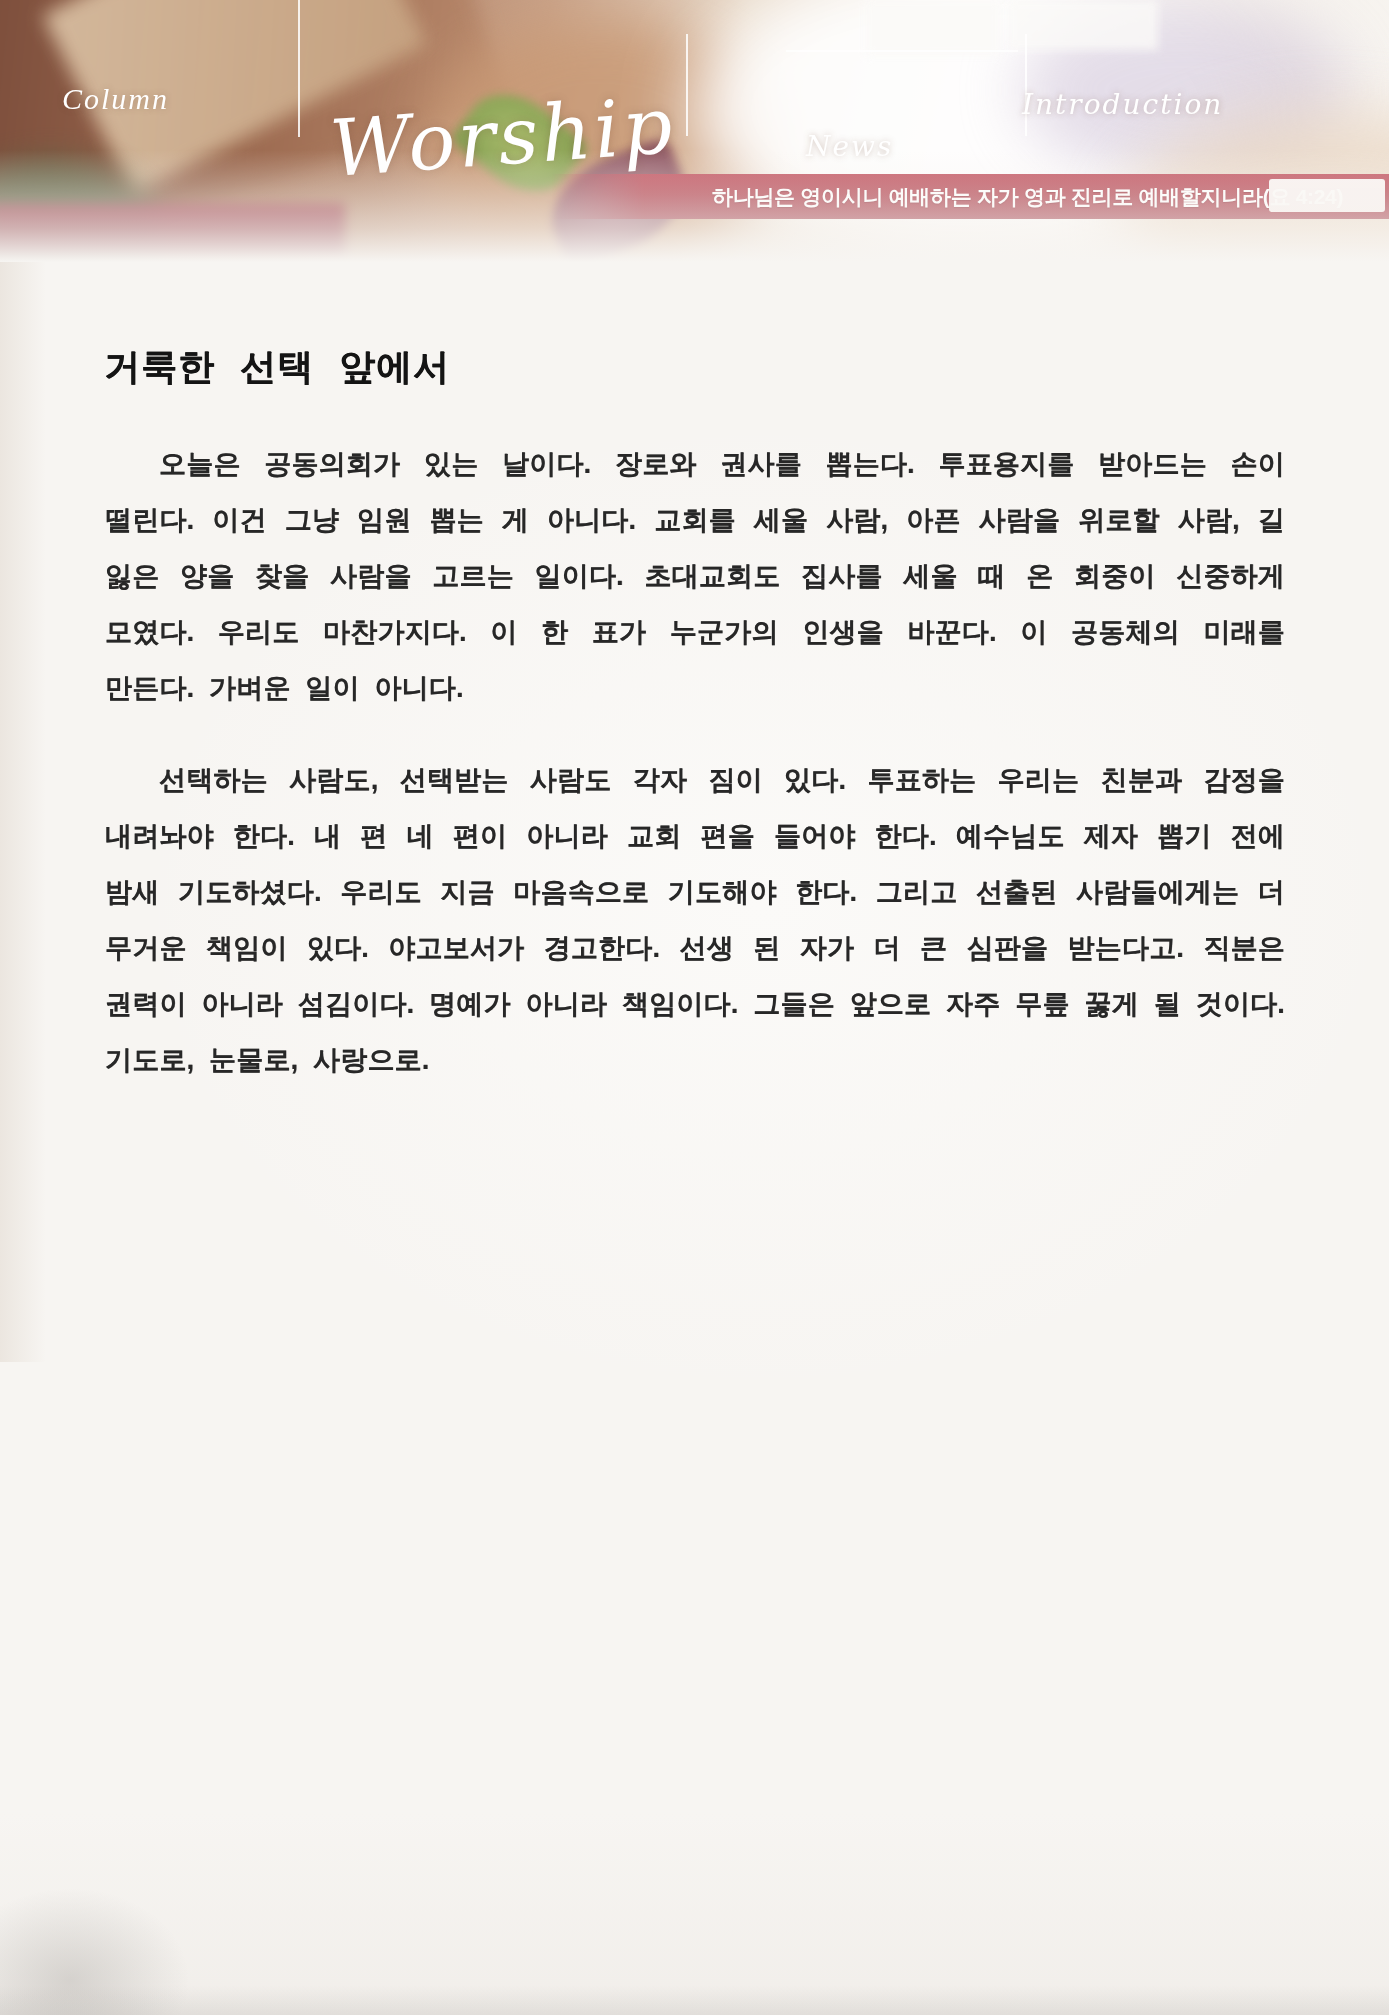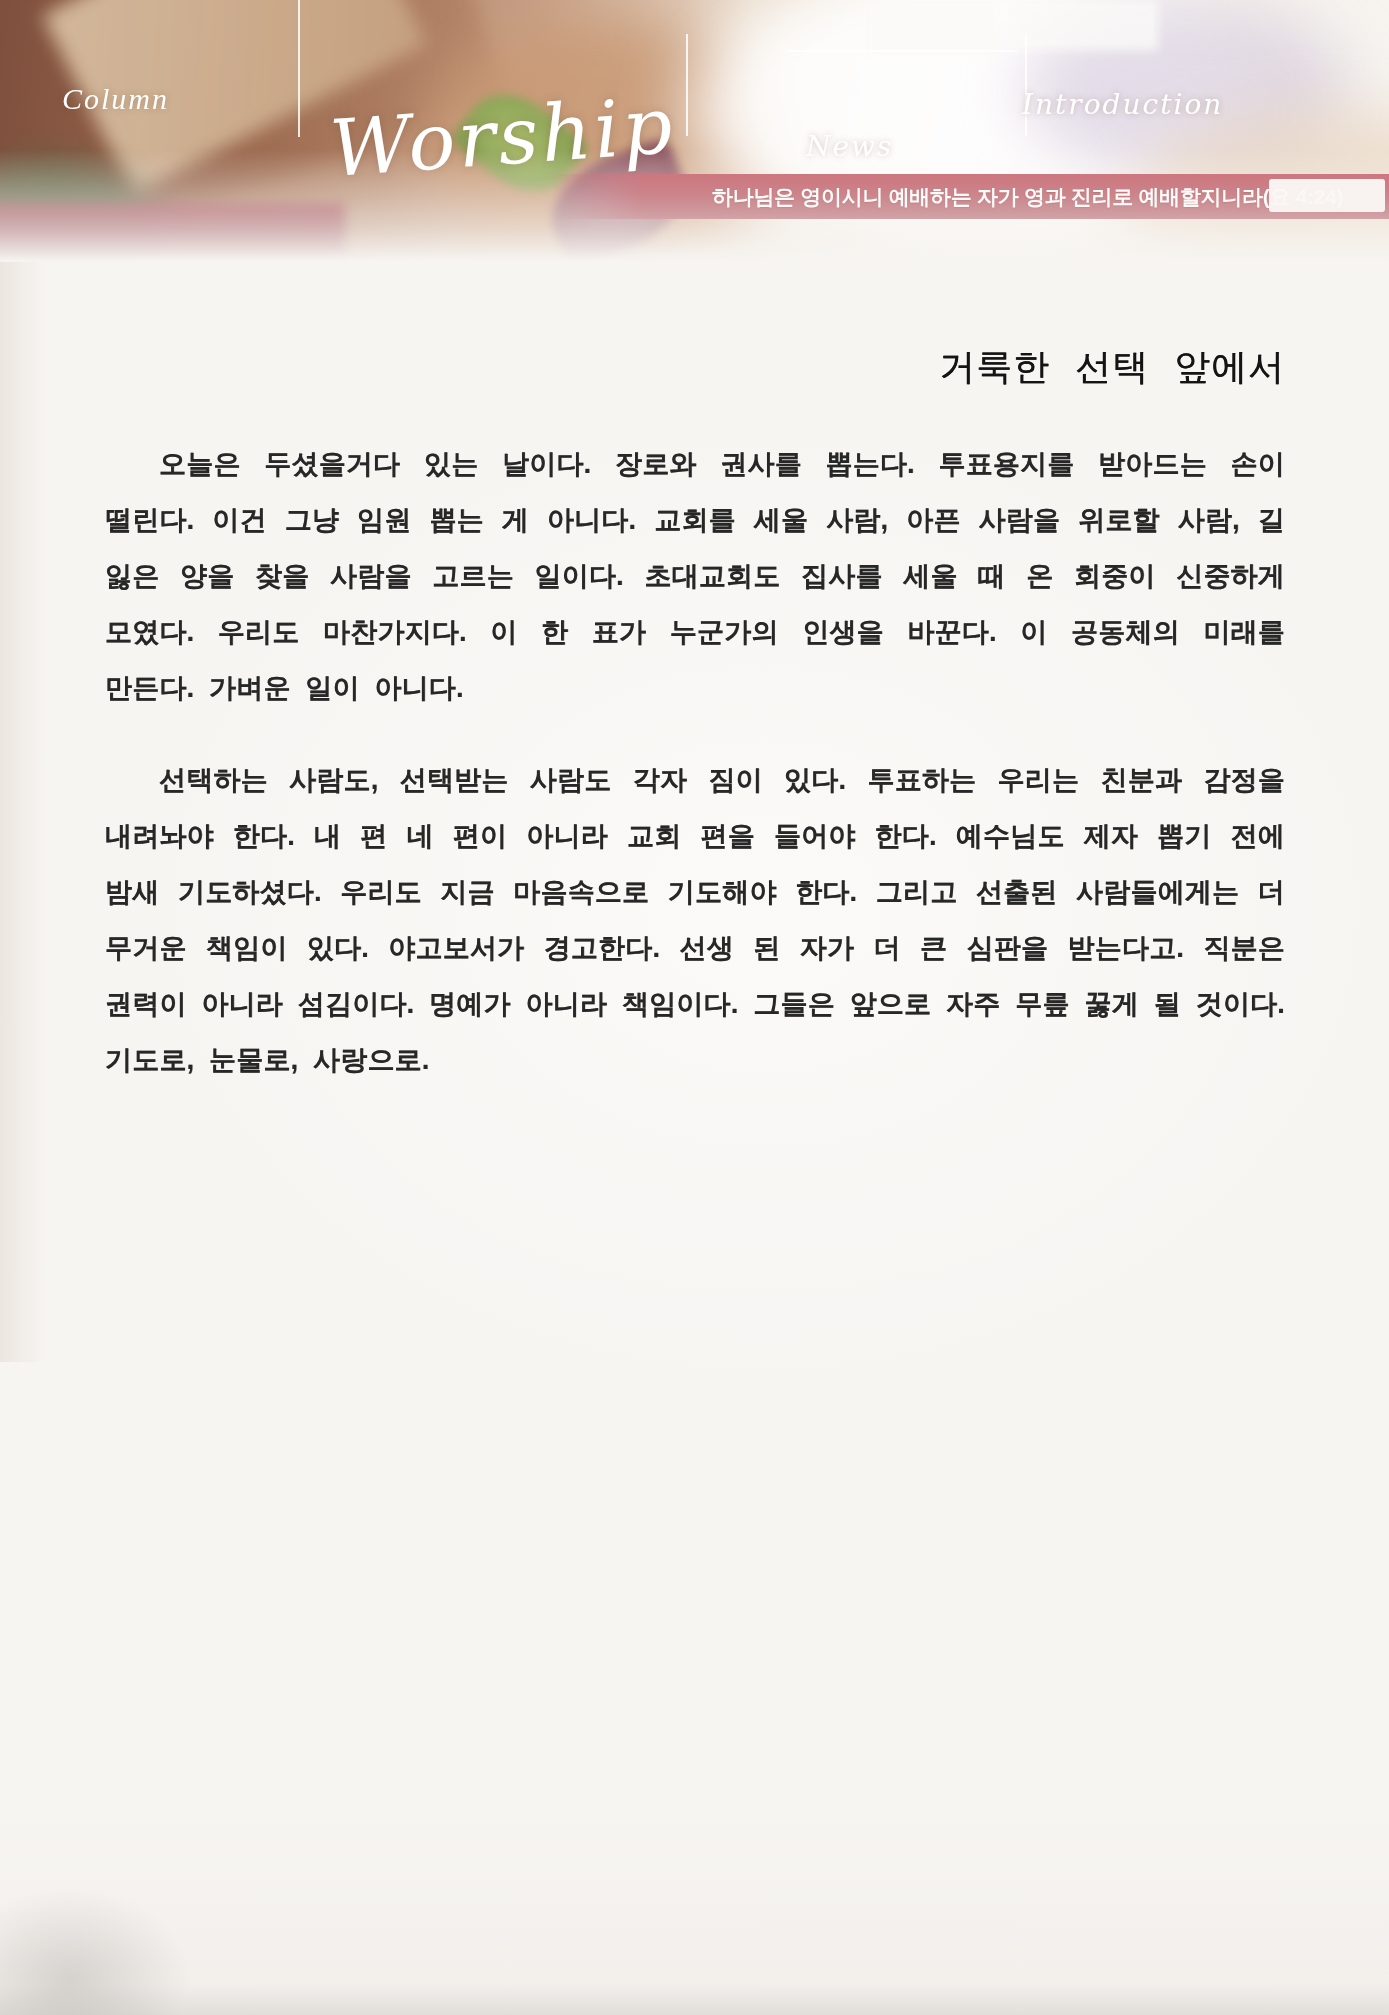--- a/index.html
+++ b/index.html
@@ -43,21 +43,21 @@
   .ribbon{position:absolute;left:552px;top:174px;width:837px;height:45px;
     background:linear-gradient(180deg,#c35864 0%,#b2434f 45%,#a03644 100%);
     -webkit-mask-image:linear-gradient(90deg,transparent 0%,#000 11%);
             mask-image:linear-gradient(90deg,transparent 0%,#000 11%);
     display:flex;align-items:center;}
   .ribbon-text{margin-left:160px;color:#ffffff;font-size:21px;font-weight:700;letter-spacing:-.3px;white-space:nowrap;
     font-family:"Liberation Sans",sans-serif;text-shadow:0 1px 1px rgba(120,30,40,.5);}
   .white-box{position:absolute;right:4px;top:5px;width:116px;height:33px;background:#fcfbf9;border-radius:3px;opacity:.95;}
   
   .article{position:absolute;left:0;top:262px;width:1389px;padding:0;box-sizing:border-box;}
-  .title{margin:83px 104px 0 104px;text-align:right;font-size:36px;line-height:44px;font-weight:400;
+  .title{margin:83px 104px 0 104px;text-align:left;font-size:36px;line-height:44px;font-weight:700;
     color:#141414;letter-spacing:1px;word-spacing:14px;
     text-shadow:.6px 0 0 #141414;}
   .body-text{margin:47px 104px 0 105px;}
   .body-text p{margin:0 0 36px 0;font-size:27px;line-height:56px;color:#272727;font-weight:700;
     text-align:justify;text-indent:54px;word-spacing:7px;letter-spacing:.2px;word-break:keep-all;
     text-shadow:.3px 0 0 rgba(40,40,40,.55);}
   .body-text p:last-child{margin-bottom:0;}
   
   .edge-left{position:absolute;left:0;top:262px;width:46px;height:1100px;
     background:linear-gradient(90deg,rgba(175,150,125,.16),rgba(175,150,125,0));pointer-events:none;}
@@ -99,21 +99,21 @@
       <span class="ribbon-text">하나님은 영이시니 예배하는 자가 영과 진리로 예배할지니라(요 4:24)</span>
       <span class="white-box"></span>
     </div>
 
     <div class="blob fade-bottom"></div>
   </div>
 
   <div class="article">
     <h1 class="title">거룩한 선택 앞에서</h1>
     <div class="body-text">
-      <p>오늘은 두셨을거다 있는 날이다. 장로와 권사를 뽑는다. 투표용지를 받아드는 손이 떨린다. 이건 그냥 임원 뽑는 게 아니다. 교회를 세울 사람, 아픈 사람을 위로할 사람, 길 잃은 양을 찾을 사람을 고르는 일이다. 초대교회도 집사를 세울 때 온 회중이 신중하게 모였다. 우리도 마찬가지다. 이 한 표가 누군가의 인생을 바꾼다. 이 공동체의 미래를 만든다. 가벼운 일이 아니다.</p>
+      <p>오늘은 공동의회가 있는 날이다. 장로와 권사를 뽑는다. 투표용지를 받아드는 손이 떨린다. 이건 그냥 임원 뽑는 게 아니다. 교회를 세울 사람, 아픈 사람을 위로할 사람, 길 잃은 양을 찾을 사람을 고르는 일이다. 초대교회도 집사를 세울 때 온 회중이 신중하게 모였다. 우리도 마찬가지다. 이 한 표가 누군가의 인생을 바꾼다. 이 공동체의 미래를 만든다. 가벼운 일이 아니다.</p>
       <p>선택하는 사람도, 선택받는 사람도 각자 짐이 있다. 투표하는 우리는 친분과 감정을 내려놔야 한다. 내 편 네 편이 아니라 교회 편을 들어야 한다. 예수님도 제자 뽑기 전에 밤새 기도하셨다. 우리도 지금 마음속으로 기도해야 한다. 그리고 선출된 사람들에게는 더 무거운 책임이 있다. 야고보서가 경고한다. 선생 된 자가 더 큰 심판을 받는다고. 직분은 권력이 아니라 섬김이다. 명예가 아니라 책임이다. 그들은 앞으로 자주 무릎 꿇게 될 것이다. 기도로, 눈물로, 사랑으로.</p>
     </div>
   </div>
 
   <div class="edge-left"></div>
   <div class="corner-smudge"></div>
   <div class="bottom-shade"></div>
 </div>
 
 </body></html>

